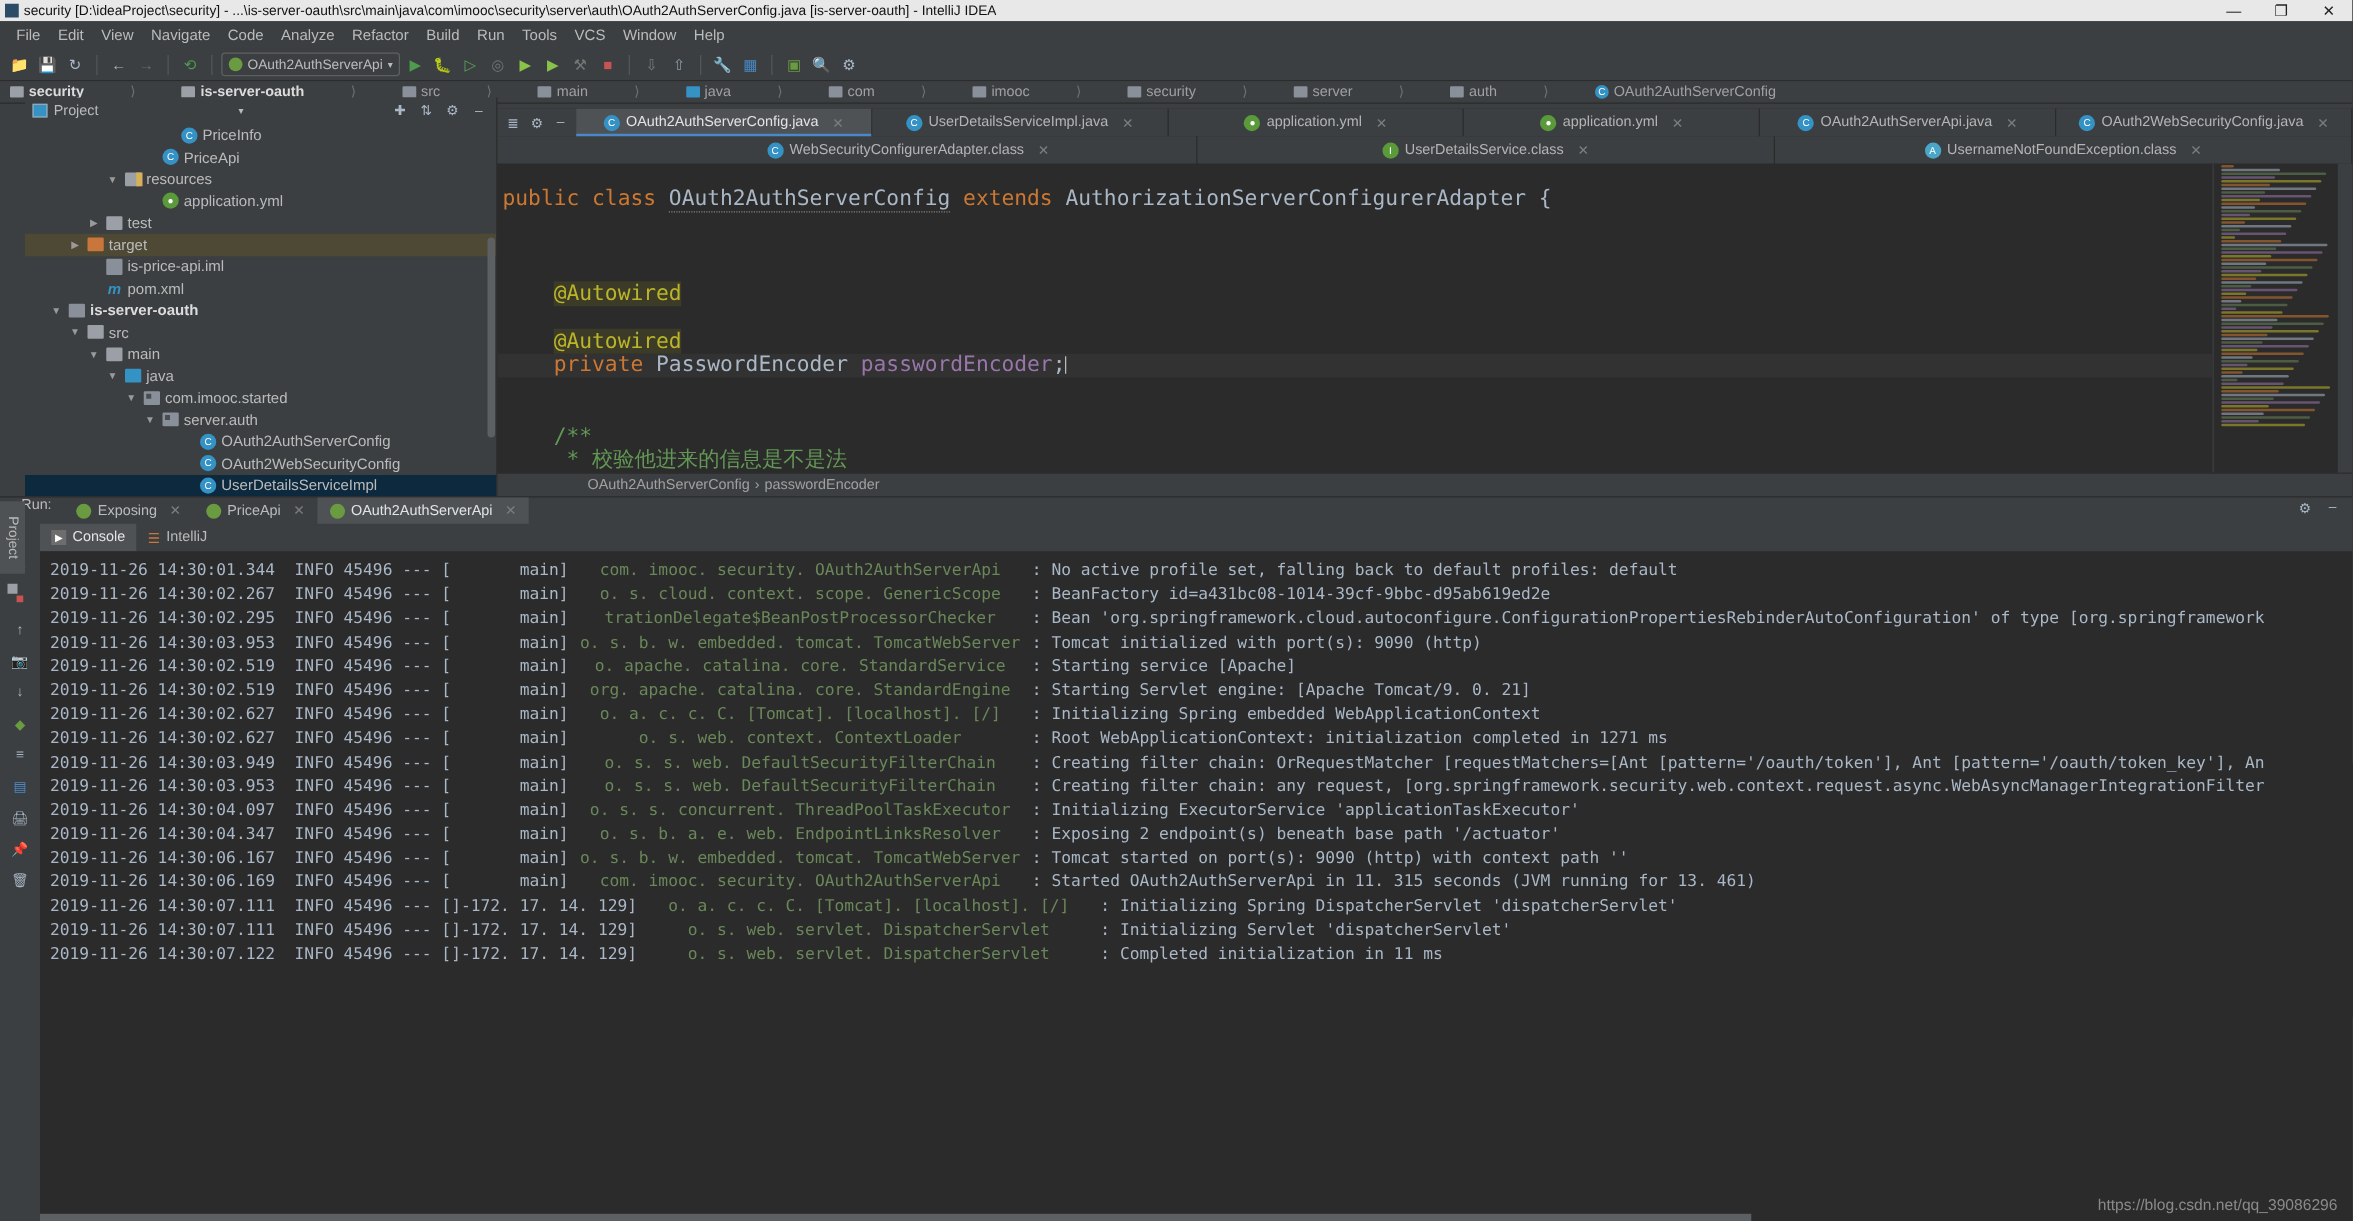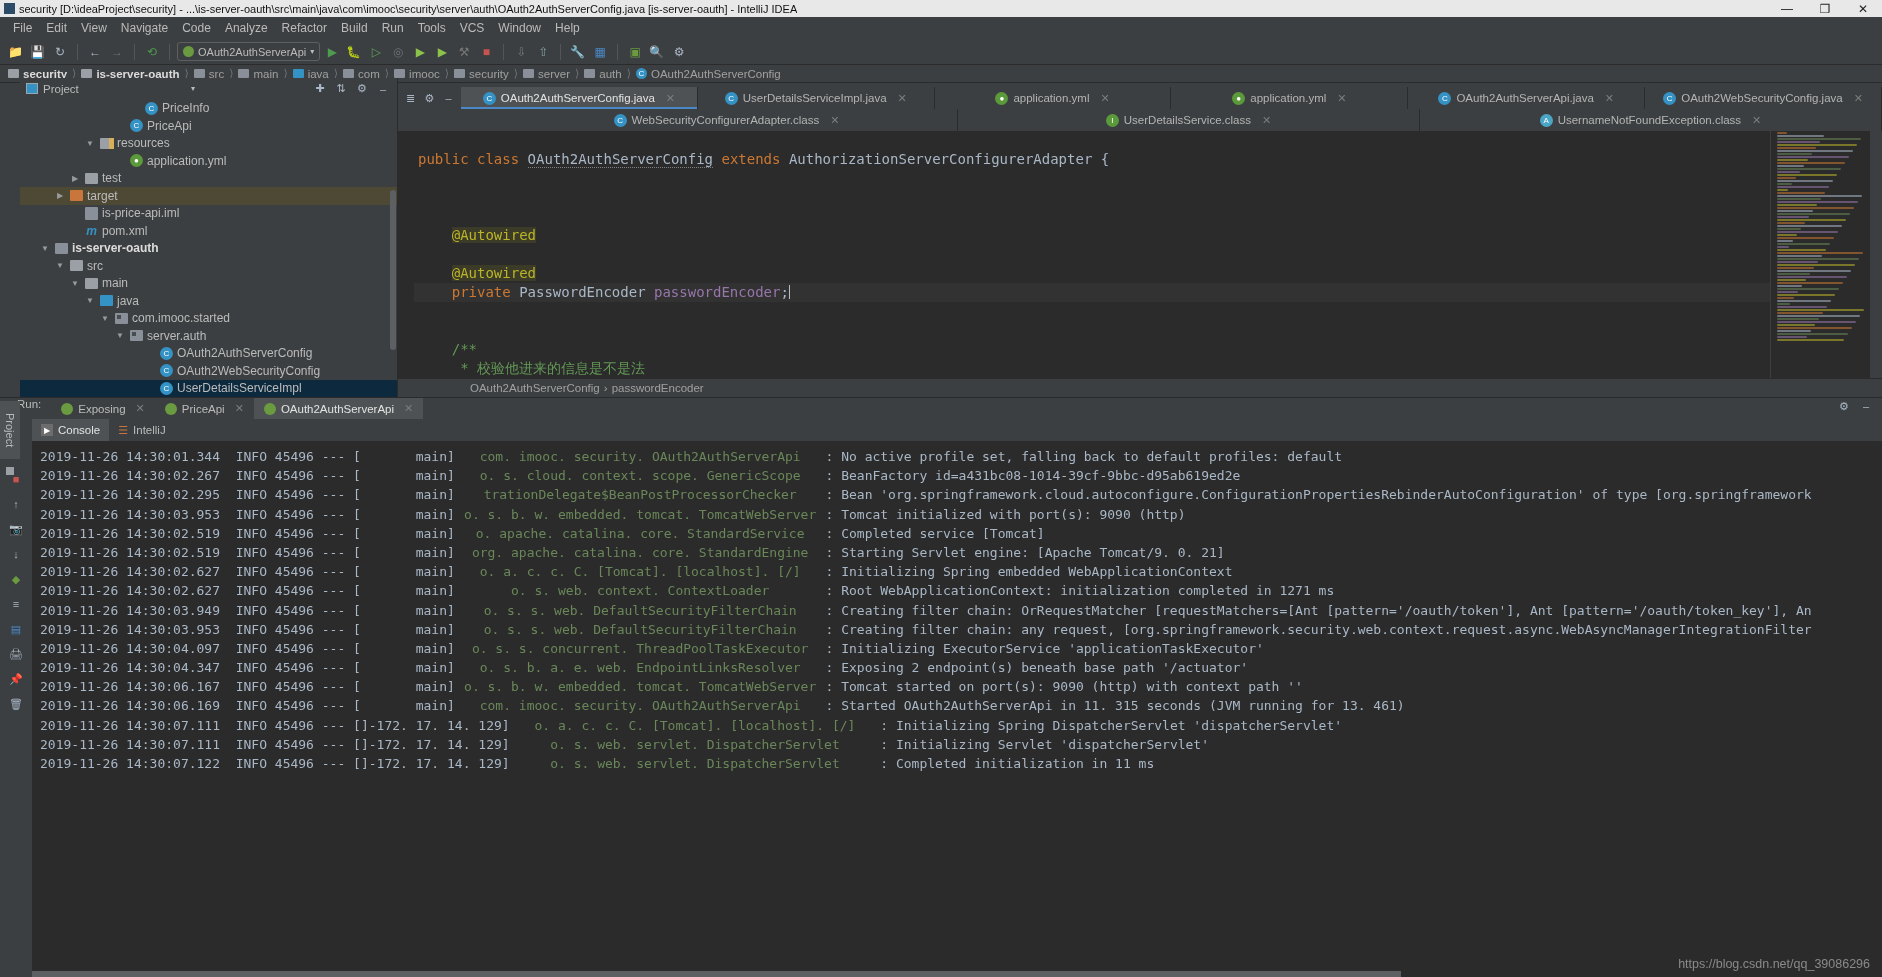--- a/index.html
+++ b/index.html
@@ -44,20 +44,21 @@
     background:#3c3f41;
   }
   .runcfg .dot { width:11px;height:11px;border-radius:50%;background:#6a9b41;flex:0 0 11px; }
   .caret { font-size:8px; margin-left:auto; }
 
   
   .crumbs {
     height: 18px; background:#3c3f41; display:flex; align-items:center;
     font-size:11.5px; color:#a0a0a0; padding-left:6px; flex:0 0 18px;
     border-bottom:1px solid #2b2b2b;
+    gap:32px;
   }
   .crumb { display:flex; align-items:center; gap:4px; padding:0 2px; white-space:nowrap;}
   .crumb .sq { width:11px;height:9px;border-radius:1px;background:#8a9099; flex:0 0 11px;}
   .crumb.blue .sq { background:#3592c4; }
   .crumb.mod .sq { background:#9aa0a6; }
   .crumb .circ { width:11px;height:11px;border-radius:50%;background:#3592c4; color:#fff; font-size:8px;
                  display:flex;align-items:center;justify-content:center; flex:0 0 11px;}
   .crumb.bold { color:#dcdcdc; font-weight:bold; }
   .crumb-sep { color:#6f7276; margin:0 3px; font-size:11px; }
 
@@ -110,22 +111,22 @@
   .etab.active { background:#4e5254; color:#e3e3e3; }
   .etab.active:after { content:''; position:absolute; left:0; right:0; bottom:0; height:2px; background:#4a88c7; }
   .etab .x { color:#7c7c7c; font-size:11px; margin-left:6px; }
   .tabrow2 { height:22px; display:flex; align-items:stretch; background:#3c3f41; flex:0 0 22px; }
   .etab.cls { justify-content:center; }
 
   .code-wrap { flex:1 1 auto; display:flex; min-height:0; position:relative; }
   .gutter { width:70px; background:#313335; flex:0 0 70px; position:relative; }
   .gutter .gl { height:19px; display:flex; align-items:center; justify-content:flex-end;
                 padding-right:6px; font-size:12px; color:#606366; font-family:"DejaVu Sans Mono", monospace; }
-  .code { flex:1 1 auto; background:#2b2b2b; font-family:"DejaVu Sans Mono", monospace; font-size:14px;
-          position:relative; overflow:hidden; padding-left:0px;margin-left:16px; }
+  .code { flex:1 1 auto; background:#2b2b2b; font-family:"DejaVu Sans Mono", monospace; font-size:17px;
+          position:relative; overflow:hidden; padding-left:0px; }
   .cl { height:19px; line-height:19px; white-space:pre; color:#a9b7c6; padding-left:4px; }
   .cl.cur { background:#323232; }
   .kw { color:#cc7832; }
   .fld { color:#9876aa; }
   .ann { color:#bbb529; background:#3b3b28; }
   .cmt { color:#629755; }
   .und { border-bottom:1px dotted #808080; }
   .caretbar { display:inline-block; width:1px; height:14px; background:#bbb; vertical-align:-2px; }
 
   .minimap { width:100px; flex:0 0 100px; background:#2b2b2b; border-left:1px solid #3c3f41; position:relative; overflow:hidden; }
@@ -610,21 +611,21 @@
         <div class="cs-ico">🖨</div>
         <div class="cs-ico">📌</div>
         <div class="cs-ico">🗑</div>
       </div>
       <div class="console" id="console">
         <div id="loglines">
             <div class="cline"><span class="c-ts">2019-11-26 14:30:01.344  </span><span class="c-info">INFO </span><span class="c-ts">45496 </span><span class="c-ts">--- [</span><span class="c-ts">       main] </span><span class="c-logger" style="display: inline-block; width: 355px;">com. imooc. security. OAuth2AuthServerApi</span><span class="c-msg"> : No active profile set, falling back to default profiles: default</span></div>
             <div class="cline"><span class="c-ts">2019-11-26 14:30:02.267  </span><span class="c-info">INFO </span><span class="c-ts">45496 </span><span class="c-ts">--- [</span><span class="c-ts">       main] </span><span class="c-logger" style="display: inline-block; width: 355px;">o. s. cloud. context. scope. GenericScope</span><span class="c-msg"> : BeanFactory id=a431bc08-1014-39cf-9bbc-d95ab619ed2e</span></div>
             <div class="cline"><span class="c-ts">2019-11-26 14:30:02.295  </span><span class="c-info">INFO </span><span class="c-ts">45496 </span><span class="c-ts">--- [</span><span class="c-ts">       main] </span><span class="c-logger" style="display: inline-block; width: 355px;">trationDelegate$BeanPostProcessorChecker</span><span class="c-msg"> : Bean 'org.springframework.cloud.autoconfigure.ConfigurationPropertiesRebinderAutoConfiguration' of type [org.springframework</span></div>
             <div class="cline"><span class="c-ts">2019-11-26 14:30:03.953  </span><span class="c-info">INFO </span><span class="c-ts">45496 </span><span class="c-ts">--- [</span><span class="c-ts">       main] </span><span class="c-logger" style="display: inline-block; width: 355px;">o. s. b. w. embedded. tomcat. TomcatWebServer</span><span class="c-msg"> : Tomcat initialized with port(s): 9090 (http)</span></div>
-            <div class="cline"><span class="c-ts">2019-11-26 14:30:02.519  </span><span class="c-info">INFO </span><span class="c-ts">45496 </span><span class="c-ts">--- [</span><span class="c-ts">       main] </span><span class="c-logger" style="display: inline-block; width: 355px;">o. apache. catalina. core. StandardService</span><span class="c-msg"> : Completed service [Tomcat]</span></div>
+            <div class="cline"><span class="c-ts">2019-11-26 14:30:02.519  </span><span class="c-info">INFO </span><span class="c-ts">45496 </span><span class="c-ts">--- [</span><span class="c-ts">       main] </span><span class="c-logger" style="display: inline-block; width: 355px;">o. apache. catalina. core. StandardService</span><span class="c-msg"> : Starting service [Apache]</span></div>
             <div class="cline"><span class="c-ts">2019-11-26 14:30:02.519  </span><span class="c-info">INFO </span><span class="c-ts">45496 </span><span class="c-ts">--- [</span><span class="c-ts">       main] </span><span class="c-logger" style="display: inline-block; width: 355px;">org. apache. catalina. core. StandardEngine</span><span class="c-msg"> : Starting Servlet engine: [Apache Tomcat/9. 0. 21]</span></div>
             <div class="cline"><span class="c-ts">2019-11-26 14:30:02.627  </span><span class="c-info">INFO </span><span class="c-ts">45496 </span><span class="c-ts">--- [</span><span class="c-ts">       main] </span><span class="c-logger" style="display: inline-block; width: 355px;">o. a. c. c. C. [Tomcat]. [localhost]. [/]</span><span class="c-msg"> : Initializing Spring embedded WebApplicationContext</span></div>
             <div class="cline"><span class="c-ts">2019-11-26 14:30:02.627  </span><span class="c-info">INFO </span><span class="c-ts">45496 </span><span class="c-ts">--- [</span><span class="c-ts">       main] </span><span class="c-logger" style="display: inline-block; width: 355px;">o. s. web. context. ContextLoader</span><span class="c-msg"> : Root WebApplicationContext: initialization completed in 1271 ms</span></div>
             <div class="cline"><span class="c-ts">2019-11-26 14:30:03.949  </span><span class="c-info">INFO </span><span class="c-ts">45496 </span><span class="c-ts">--- [</span><span class="c-ts">       main] </span><span class="c-logger" style="display: inline-block; width: 355px;">o. s. s. web. DefaultSecurityFilterChain</span><span class="c-msg"> : Creating filter chain: OrRequestMatcher [requestMatchers=[Ant [pattern='/oauth/token'], Ant [pattern='/oauth/token_key'], An</span></div>
             <div class="cline"><span class="c-ts">2019-11-26 14:30:03.953  </span><span class="c-info">INFO </span><span class="c-ts">45496 </span><span class="c-ts">--- [</span><span class="c-ts">       main] </span><span class="c-logger" style="display: inline-block; width: 355px;">o. s. s. web. DefaultSecurityFilterChain</span><span class="c-msg"> : Creating filter chain: any request, [org.springframework.security.web.context.request.async.WebAsyncManagerIntegrationFilter</span></div>
             <div class="cline"><span class="c-ts">2019-11-26 14:30:04.097  </span><span class="c-info">INFO </span><span class="c-ts">45496 </span><span class="c-ts">--- [</span><span class="c-ts">       main] </span><span class="c-logger" style="display: inline-block; width: 355px;">o. s. s. concurrent. ThreadPoolTaskExecutor</span><span class="c-msg"> : Initializing ExecutorService 'applicationTaskExecutor'</span></div>
             <div class="cline"><span class="c-ts">2019-11-26 14:30:04.347  </span><span class="c-info">INFO </span><span class="c-ts">45496 </span><span class="c-ts">--- [</span><span class="c-ts">       main] </span><span class="c-logger" style="display: inline-block; width: 355px;">o. s. b. a. e. web. EndpointLinksResolver</span><span class="c-msg"> : Exposing 2 endpoint(s) beneath base path '/actuator'</span></div>
             <div class="cline"><span class="c-ts">2019-11-26 14:30:06.167  </span><span class="c-info">INFO </span><span class="c-ts">45496 </span><span class="c-ts">--- [</span><span class="c-ts">       main] </span><span class="c-logger" style="display: inline-block; width: 355px;">o. s. b. w. embedded. tomcat. TomcatWebServer</span><span class="c-msg"> : Tomcat started on port(s): 9090 (http) with context path ''</span></div>
             <div class="cline"><span class="c-ts">2019-11-26 14:30:06.169  </span><span class="c-info">INFO </span><span class="c-ts">45496 </span><span class="c-ts">--- [</span><span class="c-ts">       main] </span><span class="c-logger" style="display: inline-block; width: 355px;">com. imooc. security. OAuth2AuthServerApi</span><span class="c-msg"> : Started OAuth2AuthServerApi in 11. 315 seconds (JVM running for 13. 461)</span></div>
             <div class="cline"><span class="c-ts">2019-11-26 14:30:07.111  </span><span class="c-info">INFO </span><span class="c-ts">45496 </span><span class="c-ts">--- [</span><span class="c-ts">]-172. 17. 14. 129] </span><span class="c-logger" style="display: inline-block; width: 355px;">o. a. c. c. C. [Tomcat]. [localhost]. [/]</span><span class="c-msg"> : Initializing Spring DispatcherServlet 'dispatcherServlet'</span></div>

